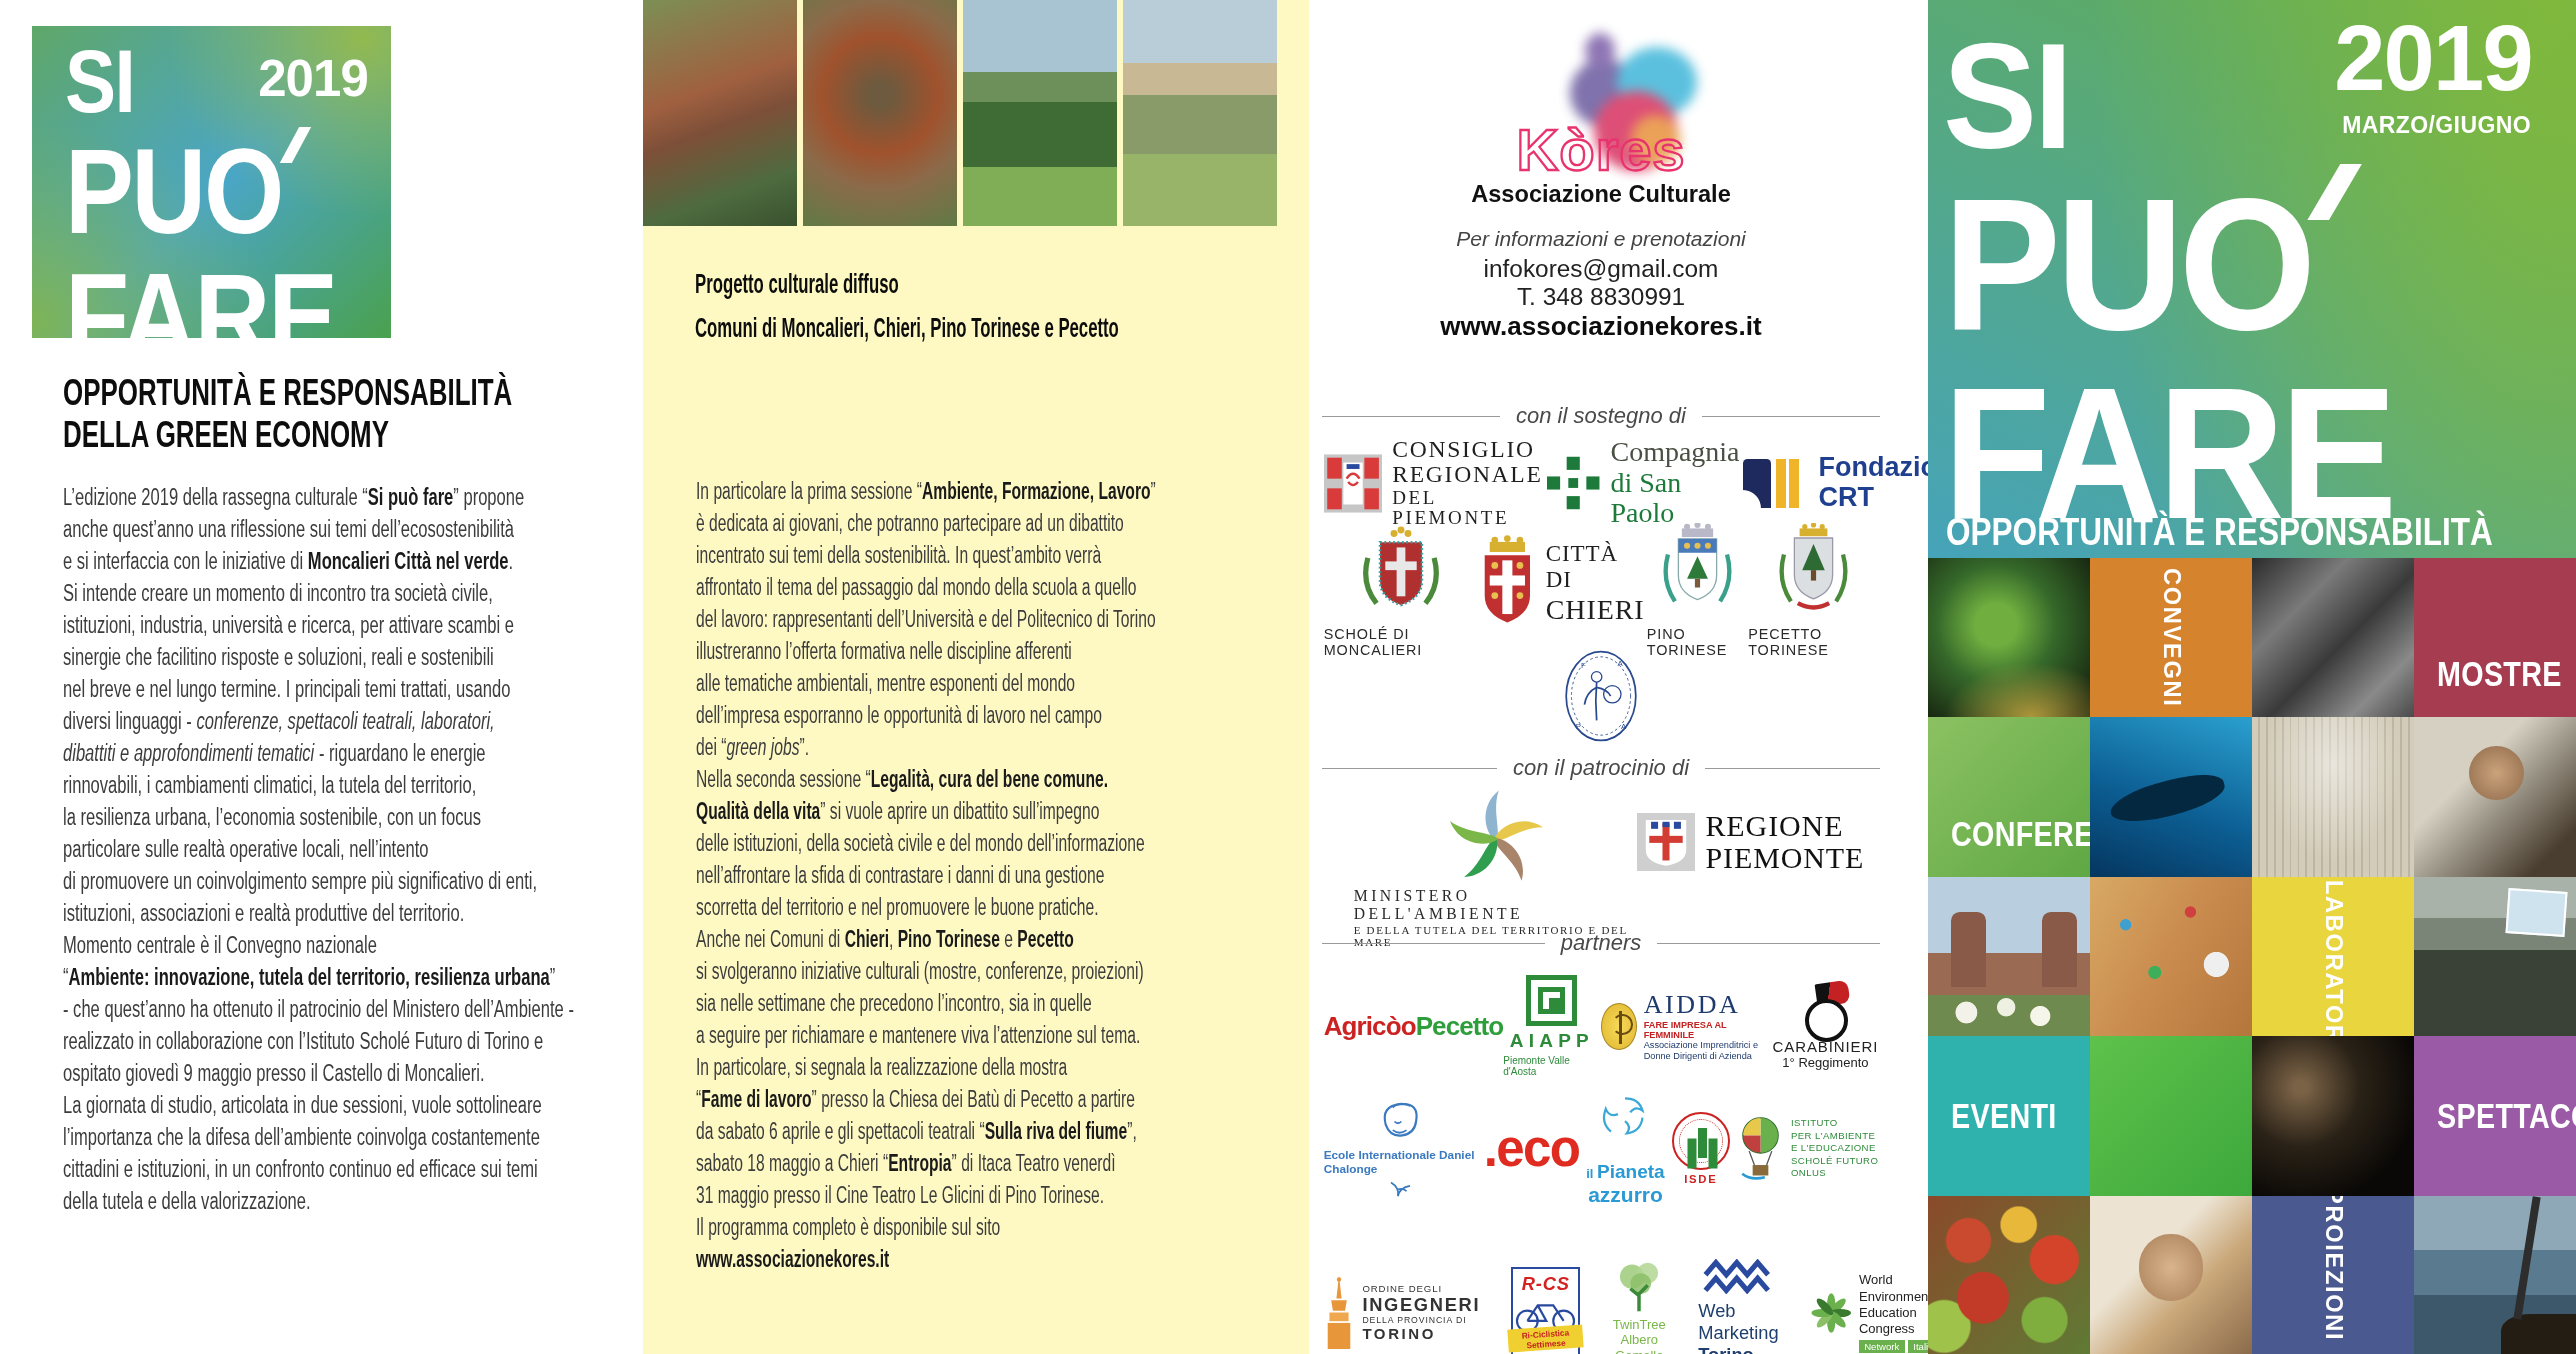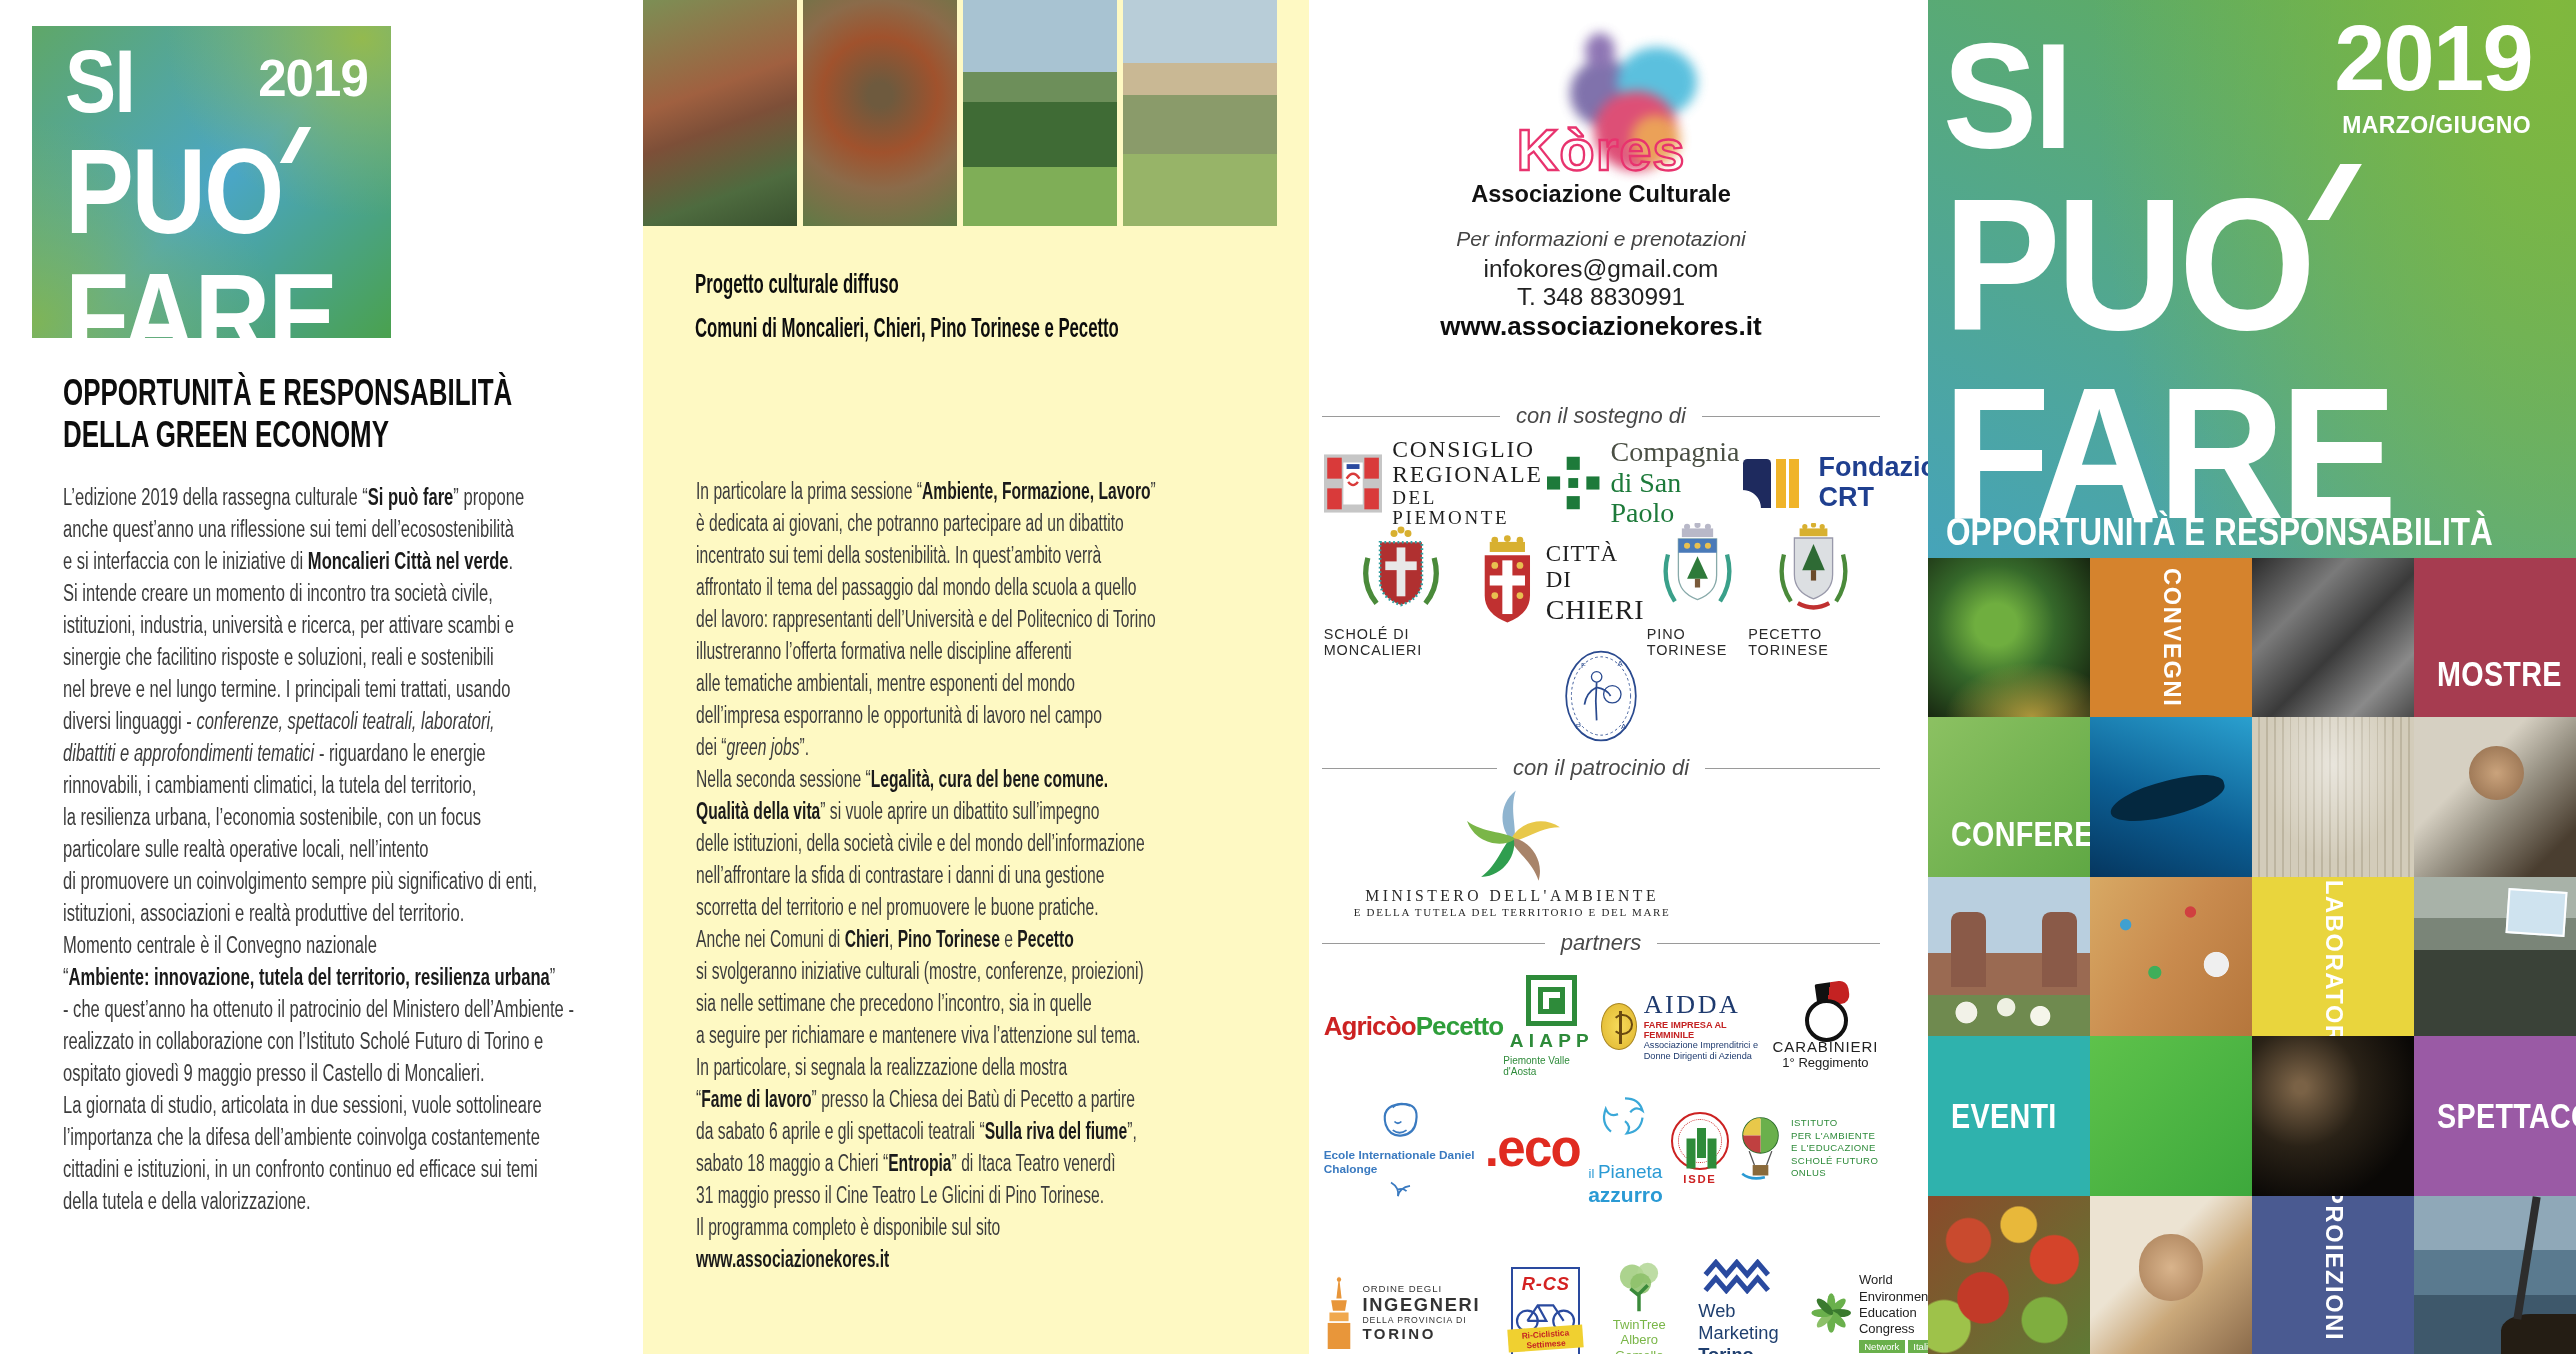--- a/index.html
+++ b/index.html
@@ -131,21 +131,21 @@
   .aidda-t2{font-size:9.2px;font-weight:bold;color:#c42222;}
   .aidda-t3{font-size:9.2px;color:#1e3a6e;line-height:1.25;}
   .carab{position:relative;display:flex;flex-direction:column;align-items:center;}
   .carab-ic{position:relative;width:47px;height:56px;}
   .carab-ic .flag{position:absolute;left:14px;top:0;width:33px;height:23px;background:linear-gradient(105deg,#111 40%,#c42222 40%);border-radius:1.7px 8.7px 8.7px 1.7px;transform:rotate(-8deg);}
   .carab-ic .ball{position:absolute;left:3.5px;top:17.4px;width:35px;height:35px;border:4.4px solid #111;border-radius:50%;background:#fff;}
   .carab-t1{font-size:15px;letter-spacing:0.9px;color:#222;}
   .carab-t2{font-size:13px;color:#222;}
   .ecole-t{font-size:11.8px;font-weight:bold;color:#3a7ac0;}
   .eco{font-size:51px;font-weight:bold;color:#e02b20;letter-spacing:-1.7px;line-height:1;}
-  .pianeta-t1{font-size:19px;font-weight:normal;color:#2a9ad4;line-height:.95;margin-top:16px;}
+  .pianeta-t1{font-size:19px;font-weight:bold;color:#2a9ad4;line-height:.95;margin-top:16px;}
   .pianeta-t2{font-size:21px;font-weight:bold;color:#2a9ad4;line-height:.95;}
   .isde-ring{width:58px;height:58px;border-radius:50%;border:2.6px solid #cc2222;position:relative;background:#fff;}
   .isde-ring::before{content:"";position:absolute;inset:5.2px;border:0.9px dotted #cc2222;border-radius:50%;}
   .isde-ring::after{content:"";position:absolute;left:24.4px;top:14px;width:8.7px;height:30px;background:#2e8b3a;box-shadow:-10.5px 10.5px 0 0px #2e8b3a,10.5px 10.5px 0 0 #2e8b3a;}
   .isde-t{font-size:11.3px;font-weight:bold;color:#cc2222;letter-spacing:1.7px;}
   .schole{display:flex;align-items:center;gap:7px;}
   .schole-t{font-size:9.6px;line-height:1.3;color:#2e8b3a;letter-spacing:0.4px;}
   .ing{display:flex;align-items:center;gap:8.7px;}
   .ing-t{color:#333;line-height:1.15;}
   .ing-t .i1{font-size:9.6px;letter-spacing:0.9px;}
@@ -435,20 +435,35 @@
         <g transform="rotate(216)">
             <path d="M0 2 C -15 -10 -19 -42 4 -60 C -4 -36 6 -14 2 2 Z" fill="#2f9e4f"></path>
           </g>
         <g transform="rotate(288)">
             <path d="M0 2 C -15 -10 -19 -42 4 -60 C -4 -36 6 -14 2 2 Z" fill="#7ab648"></path>
           </g>
       </svg>
       <div class="serif min-cap1" data-name="ministero-caption-line1">MINISTERO DELL'AMBIENTE</div>
       <div class="serif min-cap2" data-name="ministero-caption-line2">E DELLA TUTELA DEL TERRITORIO E DEL MARE</div>
     </div>
+    <div class="regione-lg" data-name="logo-regione-piemonte">
+      <svg width="58" height="58" viewBox="0 0 66 66" data-name="regione-piemonte-icon">
+        <rect width="66" height="66" fill="#cfcfcf"></rect>
+        <path d="M10 8 h46 v34 q0 14 -23 18 q-23 -4 -23 -18 Z" fill="#fff"></path>
+        <rect x="29" y="12" width="8" height="42" fill="#d23c32"></rect>
+          <rect x="14" y="26" width="38" height="8" fill="#d23c32"></rect>
+        <rect x="16" y="10" width="8" height="8" fill="#2a4a9f"></rect>
+          <rect x="29" y="10" width="8" height="6" fill="#2a4a9f"></rect>
+          <rect x="42" y="10" width="8" height="8" fill="#2a4a9f"></rect>
+      </svg>
+      <div class="serif reg-txt" data-name="regione-piemonte-text">
+        <div data-name="regione-line1">REGIONE</div>
+        <div data-name="regione-line2">PIEMONTE</div>
+      </div>
+    </div>
   </div>
 
   <div class="divider div-partners" data-name="partners-divider">
       <span data-name="partners-divider-label">partners</span>
     </div>
 
   <div class="logo-row prow prow1" data-name="partners-row-1">
     <div class="agric" data-name="partner-agricoopecetto"><span class="a1" data-name="agricoo-part1">Agricòo</span><span class="a2" data-name="agricoo-part2">Pecetto</span></div>
     <div class="pcol" data-name="partner-aiapp">
       <div class="aiapp-maze" data-name="aiapp-maze-icon">

